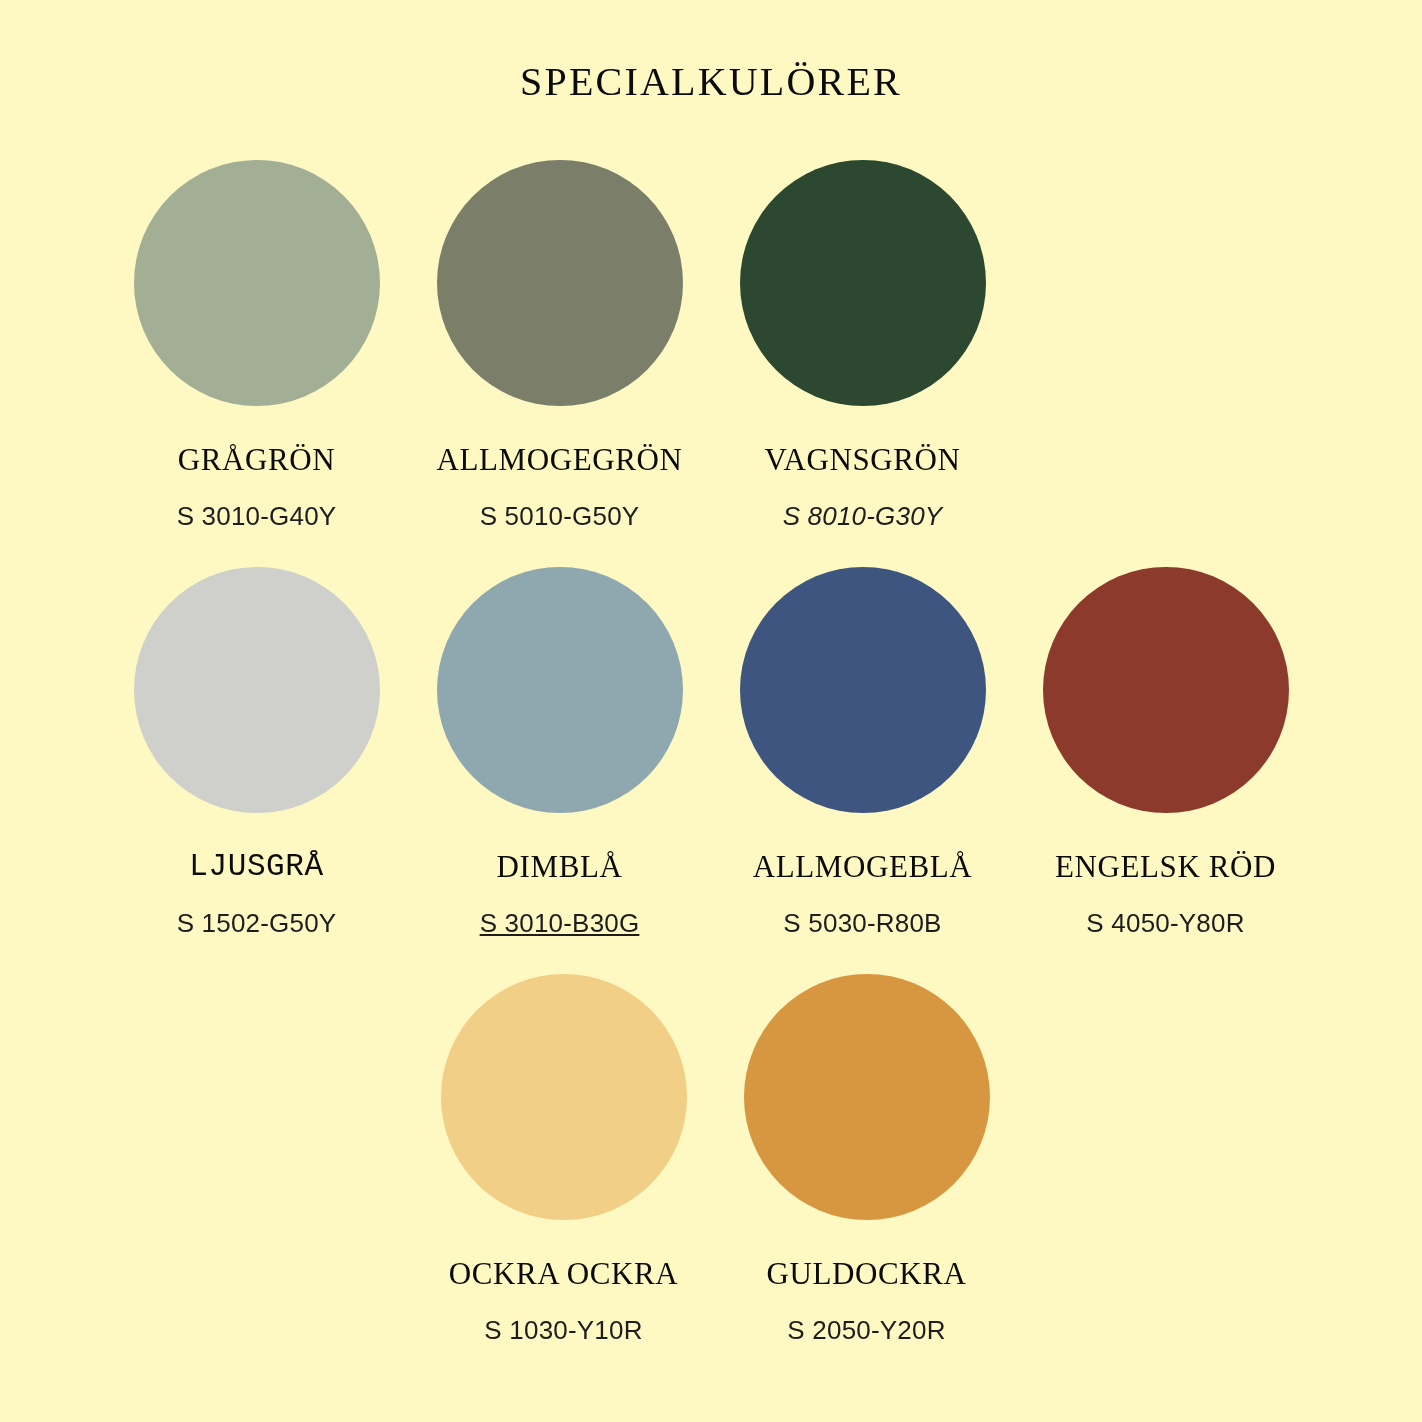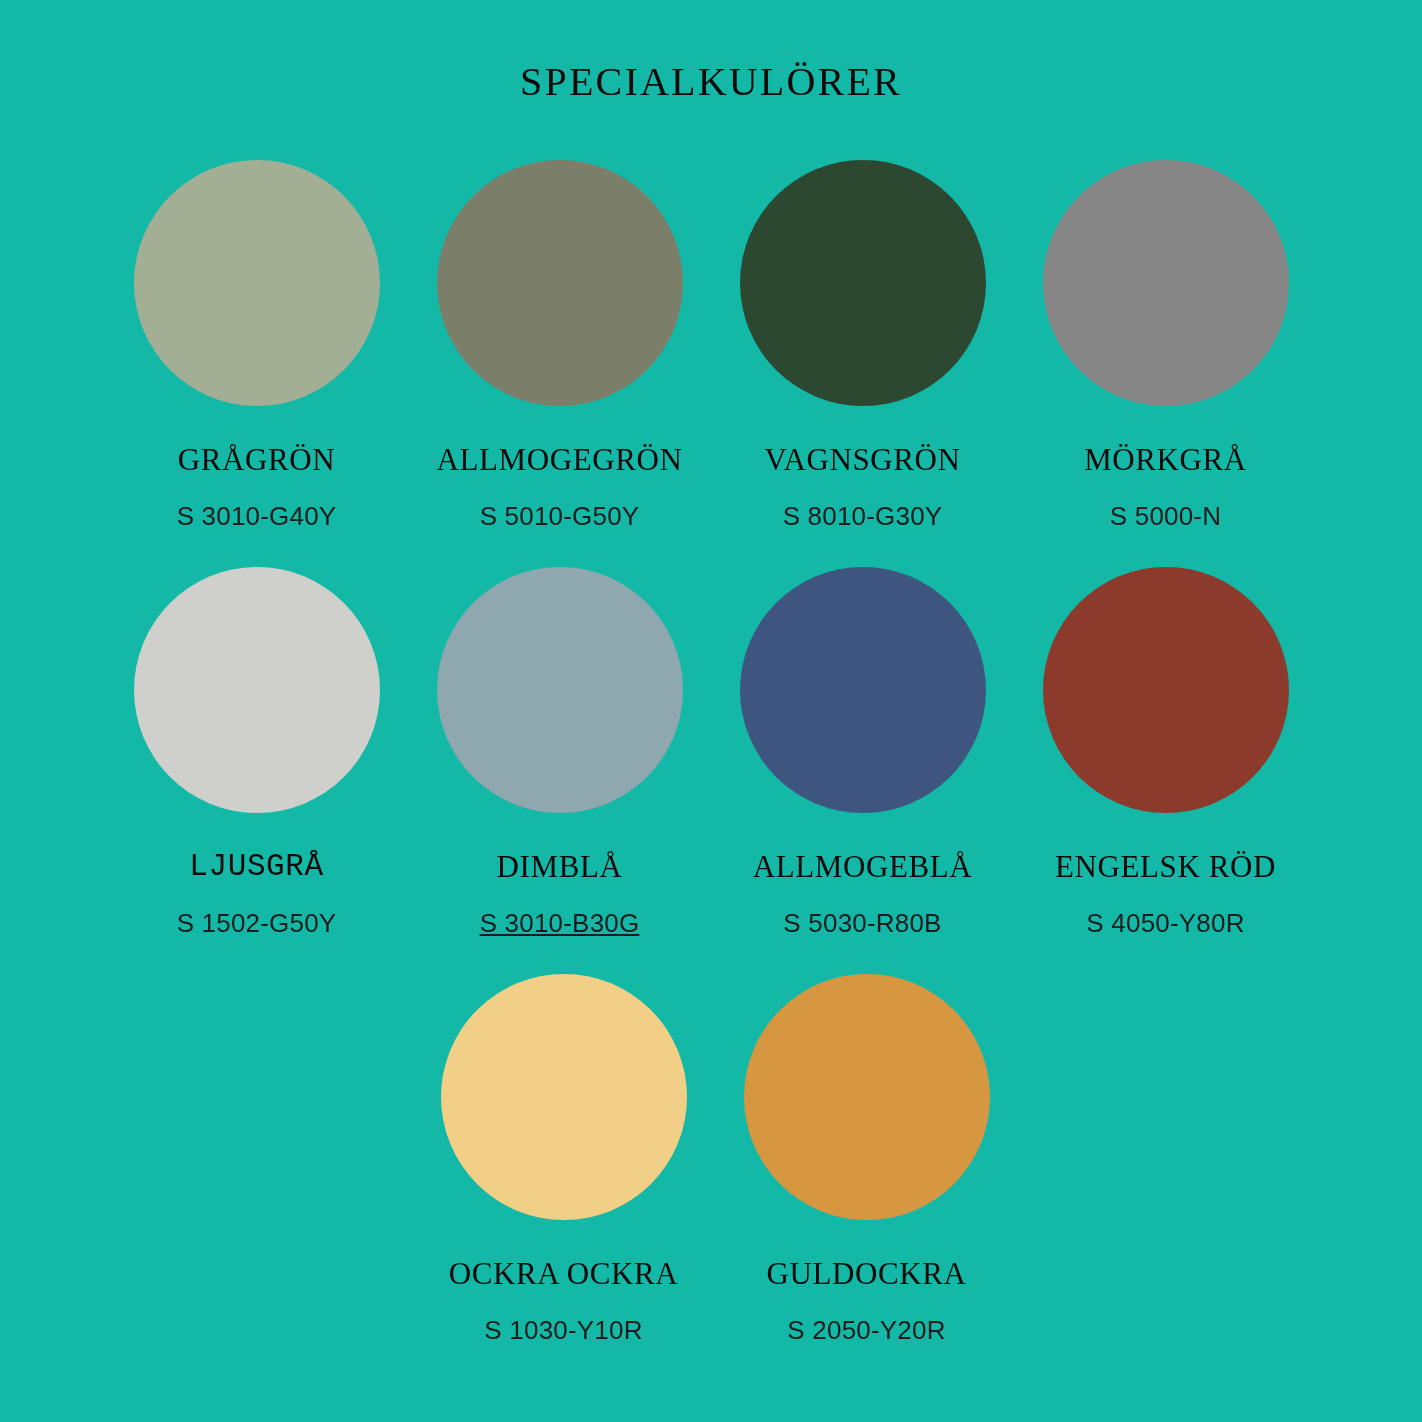--- a/index.html
+++ b/index.html
@@ -13,21 +13,21 @@
     height: 1422px;
     overflow: hidden;
     font-family: "Liberation Serif", "DejaVu Serif", serif;
     -webkit-font-smoothing: antialiased;
   }
 
   .palette-page {
     position: relative;
     width: 1422px;
     height: 1422px;
-    background: #14b8a6;
+    background: #fef9c3;
     box-sizing: border-box;
   }
 
   .palette-title {
     position: absolute;
     top: 62px;
     left: 0;
     width: 1422px;
     text-align: center;
     font-family: "Liberation Serif", "DejaVu Serif", serif;
@@ -119,26 +119,21 @@
         <div class="swatch-code" style="color: rgb(29, 29, 29);">S 3010-G40Y</div>
       </div>
       <div class="swatch-cell">
         <div class="swatch-circle" style="background-color: rgb(123, 127, 106);"></div>
         <div class="swatch-name" style="color: rgb(11, 11, 11);">ALLMOGEGRÖN</div>
         <div class="swatch-code" style="color: rgb(29, 29, 29);">S 5010-G50Y</div>
       </div>
       <div class="swatch-cell">
         <div class="swatch-circle" style="background-color: rgb(44, 72, 48);"></div>
         <div class="swatch-name" style="color: rgb(11, 11, 11);">VAGNSGRÖN</div>
-        <div class="swatch-code" style="color: rgb(29, 29, 29);">S 8010-G30Y</div>
-      </div>
-      <div class="swatch-cell">
-        <div class="swatch-circle" style="background-color: rgb(133, 133, 133);"></div>
-        <div class="swatch-name" style="color: rgb(11, 11, 11);">MÖRKGRÅ</div>
-        <div class="swatch-code" style="color: rgb(29, 29, 29);">S 5000-N</div>
+        <div class="swatch-code" style="color: rgb(29, 29, 29); font-style: italic;">S 8010-G30Y</div>
       </div>
     </div>
 
     <div class="swatch-row">
       <div class="swatch-cell">
         <div class="swatch-circle" style="background-color: rgb(207, 208, 203);"></div>
         <div class="swatch-name" style="color: rgb(11, 11, 11); font-family: Liberation Mono, monospace;">LJUSGRÅ</div>
         <div class="swatch-code" style="color: rgb(29, 29, 29);">S 1502-G50Y</div>
       </div>
       <div class="swatch-cell">

